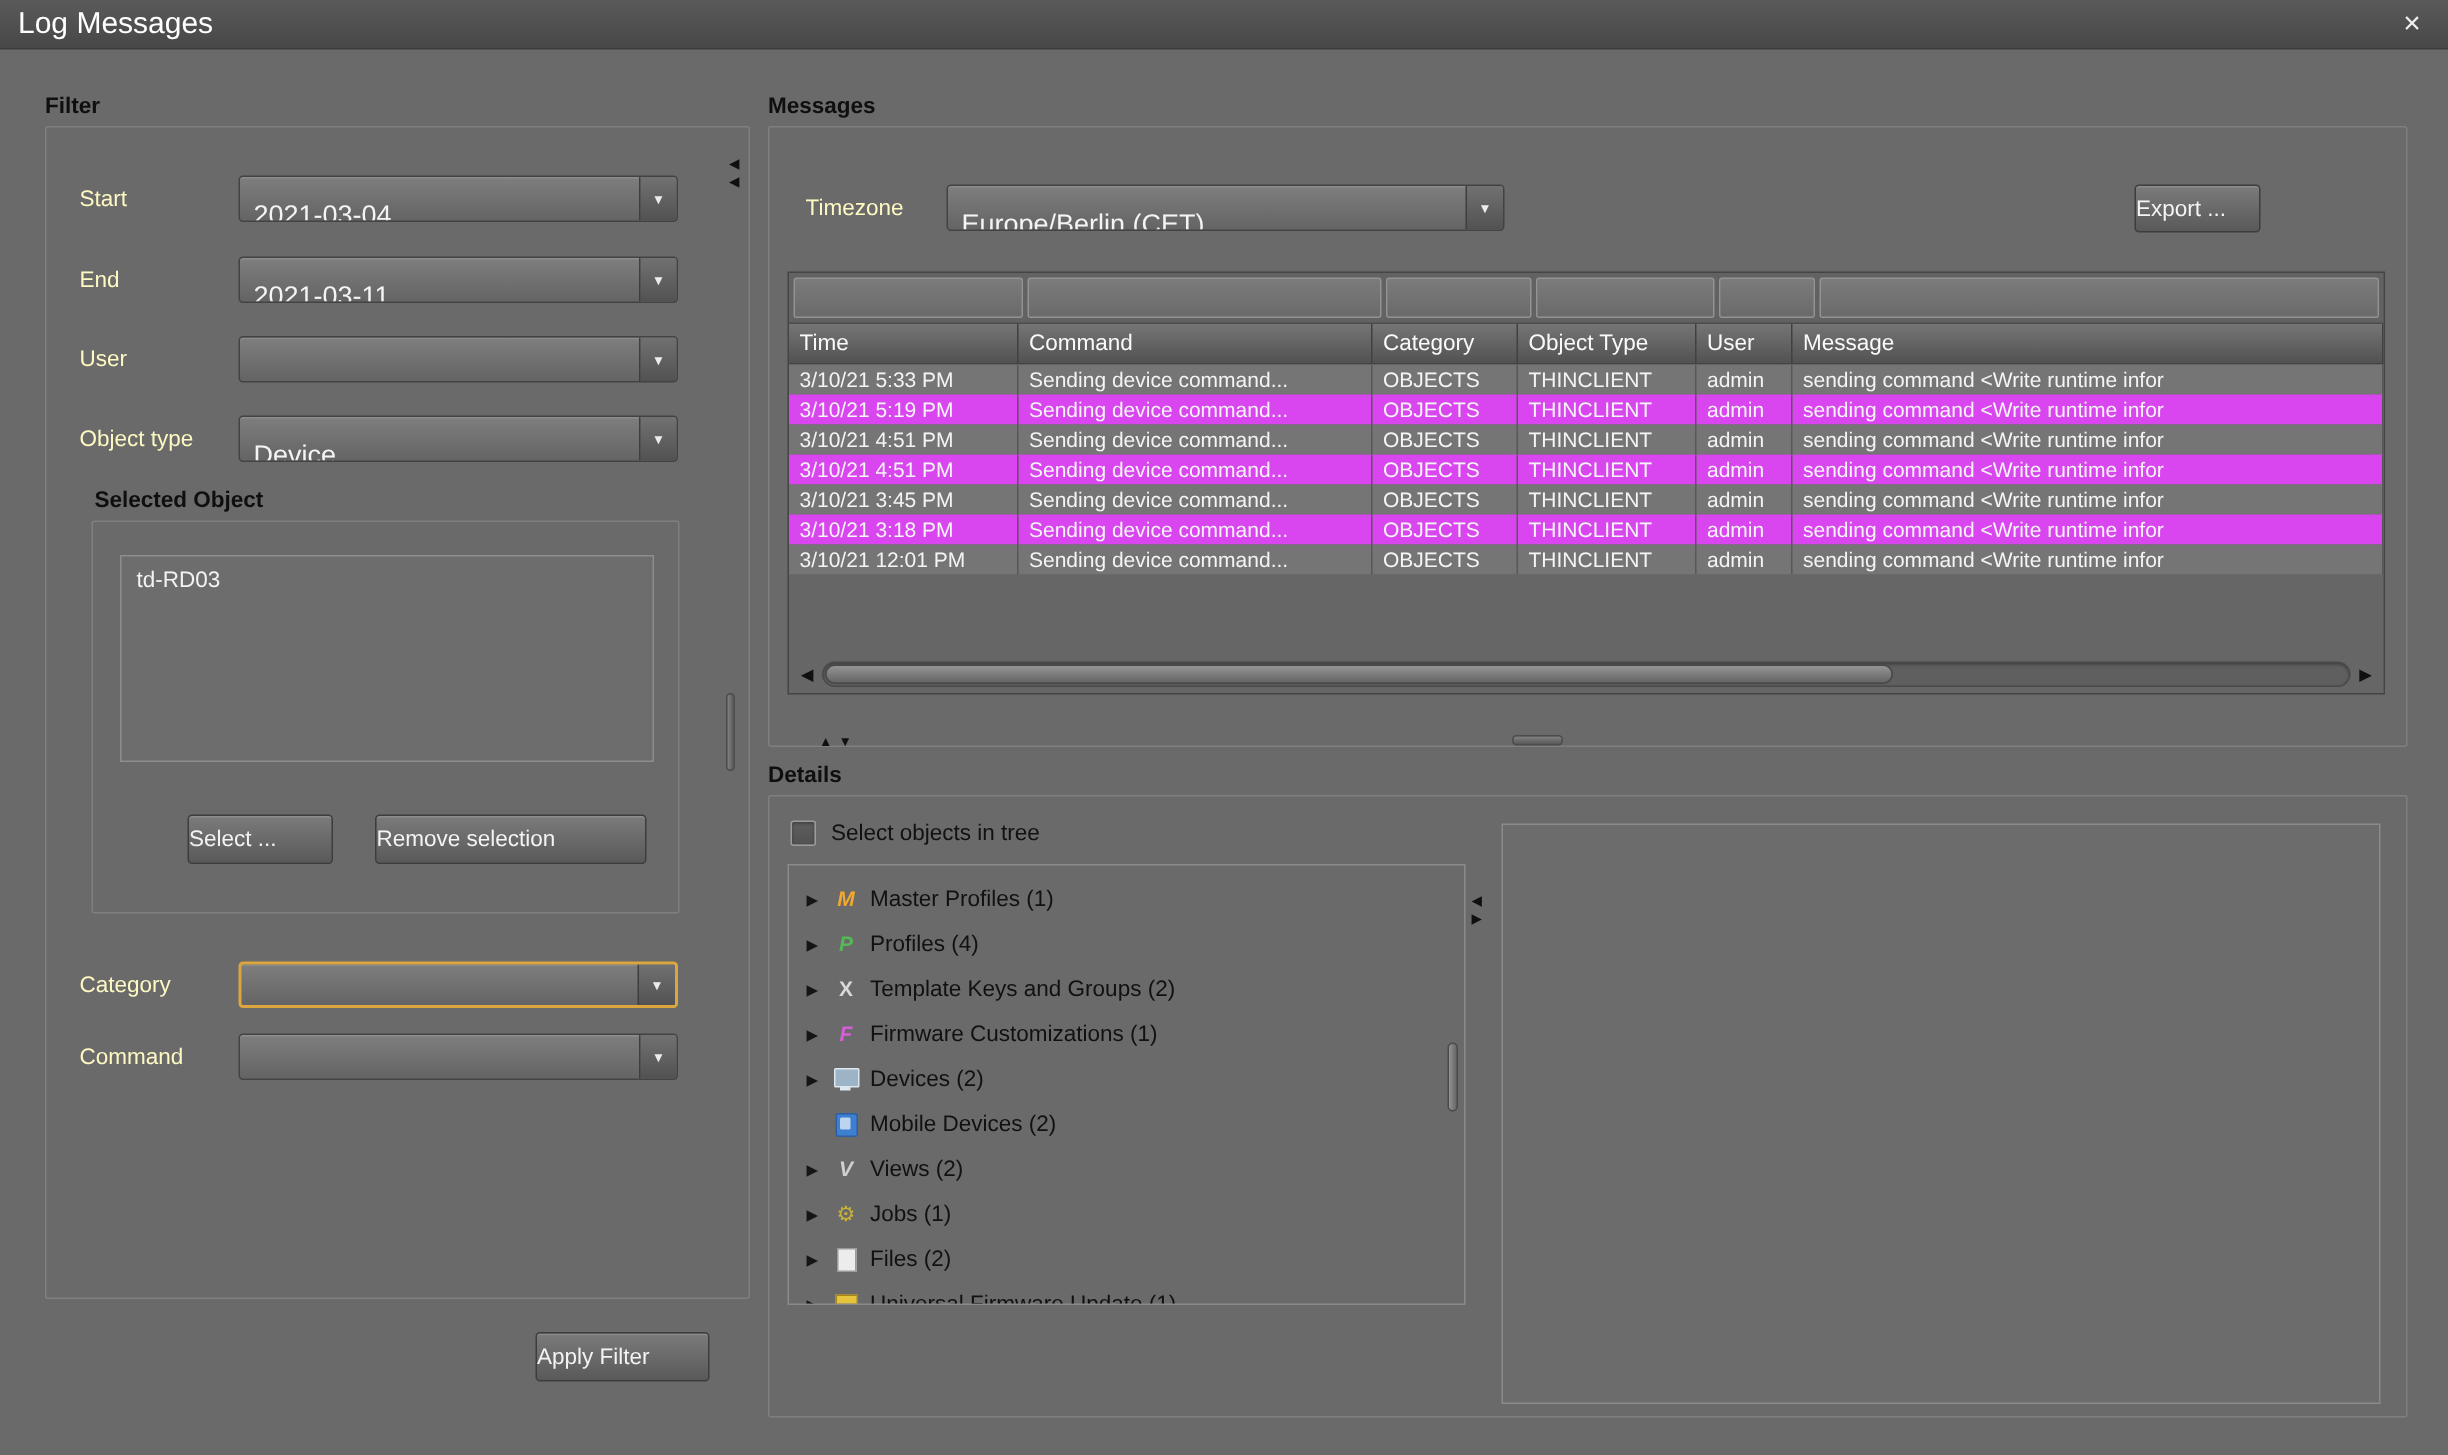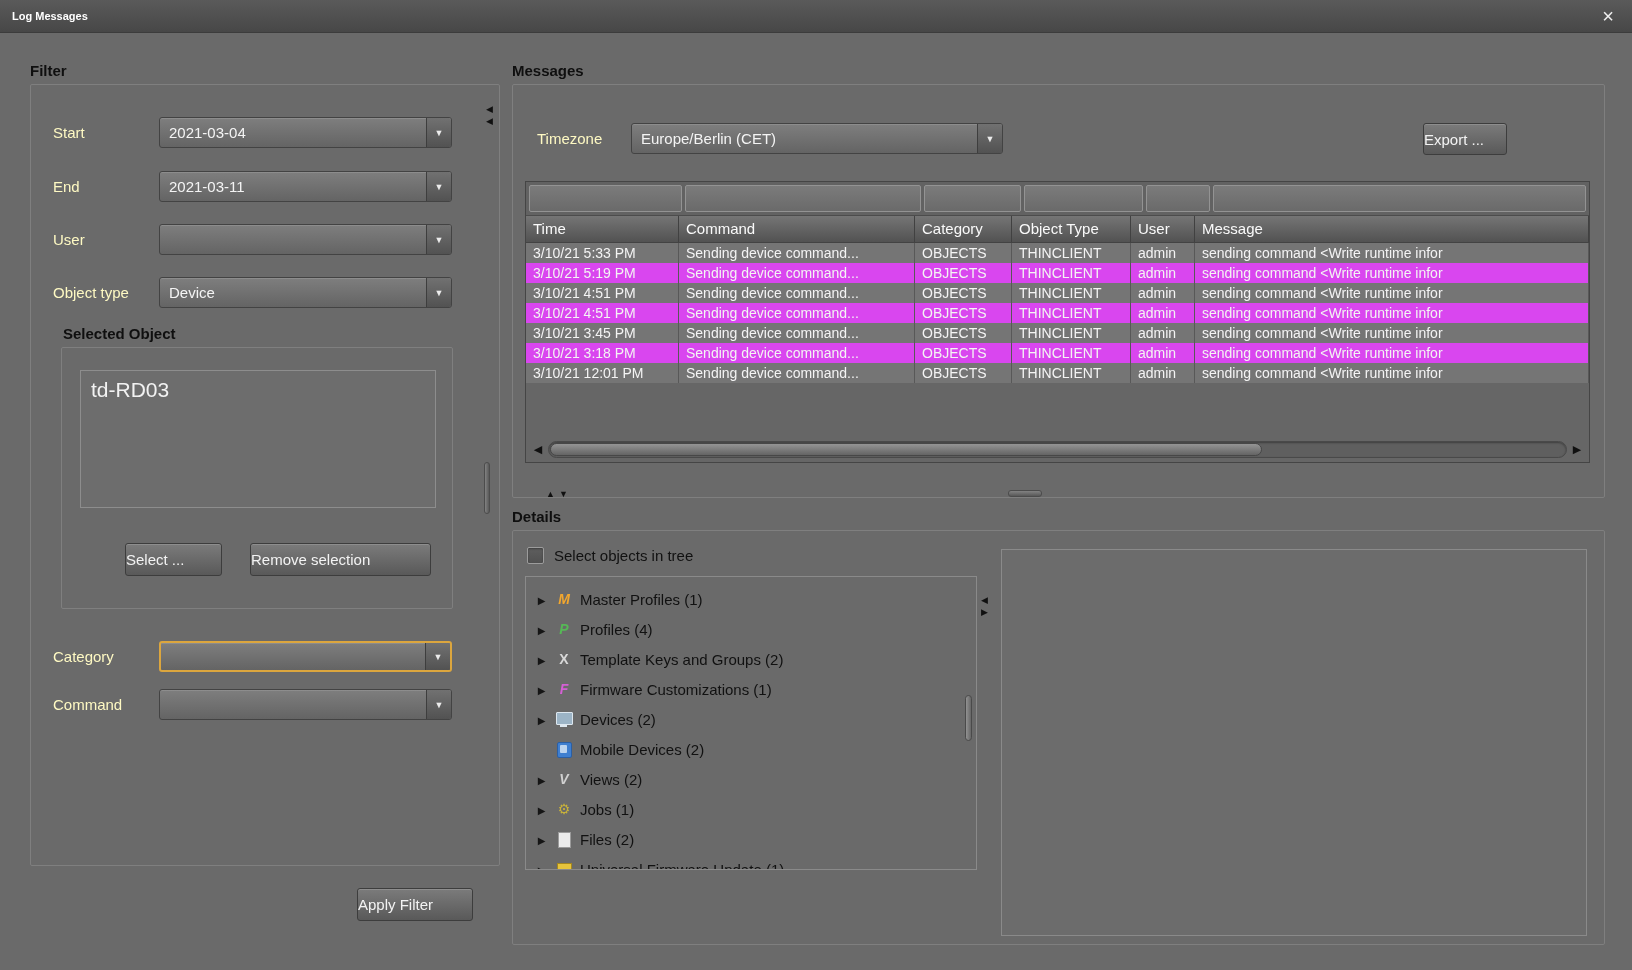--- a/index.html
+++ b/index.html
@@ -3,45 +3,45 @@
 <meta charset="utf-8">
 <style>
   *{box-sizing:border-box;margin:0;padding:0}
   html,body{width:1632px;height:970px;overflow:hidden}
   body{font-family:"Liberation Sans","DejaVu Sans",sans-serif;background:#6a6a6a;position:relative;color:#141414}
 
   
   .titlebar{position:absolute;left:0;top:0;width:1632px;height:33px;
     background:linear-gradient(#5a5a5a,#474747);border-bottom:1px solid #3c3c3c;
     display:flex;align-items:center;padding:0 12px}
-  .title{color:#fff;font-weight:bold;font-size:11px}
+  .title{color:#fff;font-weight:normal;font-size:20px}
   .close{margin-left:auto;width:24px;text-align:center;color:#efefef;font-size:20px;line-height:24px}
   .close::before{content:"×"}
 
   
   .group-label{position:absolute;font-weight:bold;font-size:15px;color:#0f0f0f;white-space:nowrap}
   .gbox{position:absolute;border:1px solid #7f7f7f;border-radius:2px}
 
   
   .flabel{position:absolute;font-size:15px;color:#fef9c3;line-height:31px;white-space:nowrap}
   .combo{position:absolute;height:31px;display:flex;border:1px solid #434343;border-radius:3px;
     background:linear-gradient(#7e7e7e,#646464);overflow:hidden;box-shadow:inset 0 1px 0 rgba(255,255,255,.12)}
-  .combo .val{flex:1;color:#f4f4f4;font-size:15px;line-height:29px;padding:0 9px;white-space:nowrap;overflow:hidden}
+  .combo .val{flex:1;color:#f4f4f4;font-size:18px;line-height:29px;padding:11px 9px;white-space:nowrap;overflow:hidden}
   .combo .abtn{width:25px;flex:0 0 25px;border-left:1px solid #3e3e3e;
     background:linear-gradient(#717171,#525252);display:flex;align-items:center;justify-content:center}
   .combo .abtn::before{content:"▼";font-size:9px;color:#ececec}
   .combo.focus{border:2px solid #dca63e}
   .combo.focus .val{line-height:27px}
 
   .btn{position:absolute;display:flex;align-items:center;justify-content:flex-start;
     border:1px solid #3d3d3d;border-radius:3px;background:linear-gradient(#7b7b7b,#595959);
     color:#f3f3f3;font-size:15px;box-shadow:inset 0 1px 0 rgba(255,255,255,.15);white-space:nowrap}
 
   .listbox{position:absolute;border:1px solid #8d8d8d;background:#6d6d6d}
-  .list-item{color:#f2f2f2;font-size:21px;padding:7px 10px;white-space:nowrap}
+  .list-item{color:#f2f2f2;font-size:15px;padding:7px 10px;white-space:nowrap}
 
   .checkbox{position:absolute;width:17px;height:17px;border:1px solid #9c9c9c;border-radius:2px;
     background:linear-gradient(#5e5e5e,#515151);box-shadow:inset 0 1px 2px rgba(0,0,0,.35)}
   .cblabel{position:absolute;font-size:15px;color:#111;line-height:18px;white-space:nowrap}
 
   
   .mtable{position:absolute;border:1px solid #454545;background:#666;display:flex;flex-direction:column;overflow:hidden}
   .frow-filter{display:flex;gap:3px;padding:3px;height:34px;background:#626262;border-bottom:1px solid #4c4c4c}
   .fbox{border:1px solid #939393;border-radius:2px;background:linear-gradient(#7b7b7b,#6a6a6a)}
   .hrow{display:flex;height:27px;background:linear-gradient(#757575,#525252);border-bottom:1px solid #434343}

